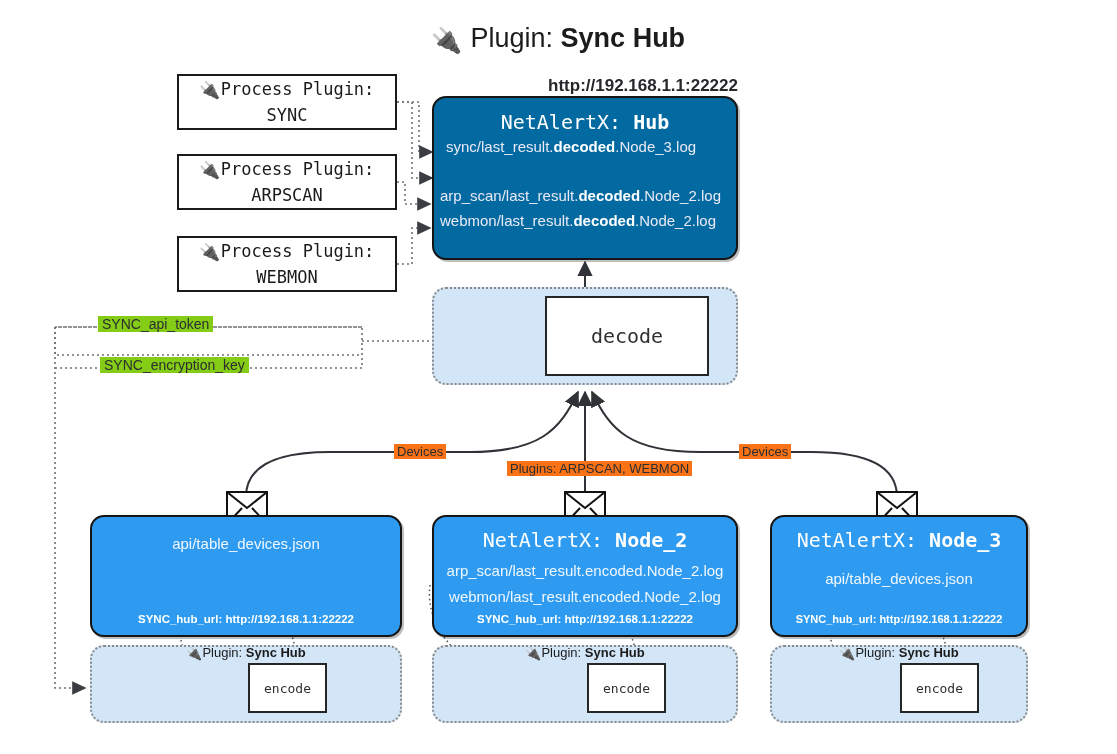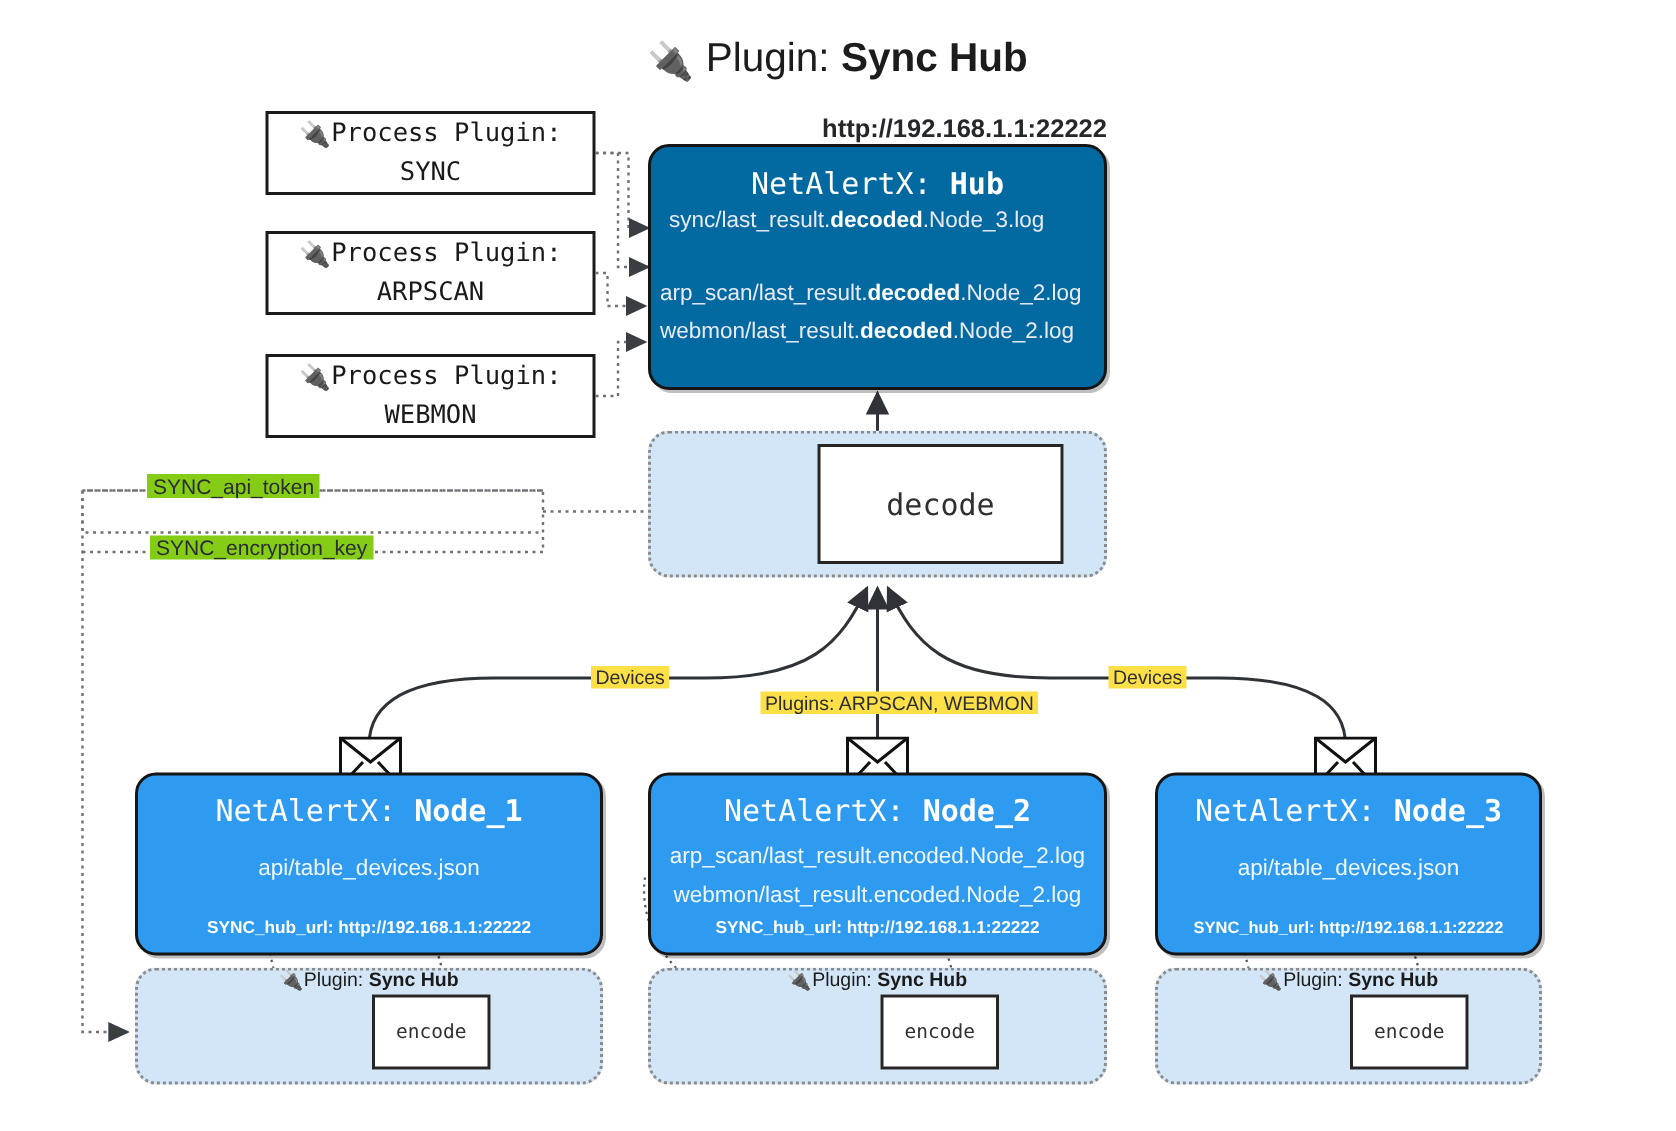--- a/index.html
+++ b/index.html
@@ -86,21 +86,21 @@
     position:absolute;left:0;width:100%;text-align:center;
     font-size:11.5px;font-weight:700;color:#ffffff;white-space:nowrap;
   }
 
   
   .envelope{position:absolute;}
 
   
   .flabel{
     position:absolute;font-size:13px;color:#2b2d30;white-space:nowrap;
-    background:#fde047;padding:0 3px;
+    background:#f97316;padding:0 3px;
   }
   .plugin-cap{
     position:absolute;font-size:13px;color:#1b1b1b;white-space:nowrap;
     text-align:center;
   }
   .plugin-cap b{font-weight:700;}
   .plugin-cap .plug{font-size:13px;vertical-align:-1px;}
   .tok-label{
     position:absolute;font-size:14px;color:#2b2d30;white-space:nowrap;
     background:#84cc16;padding:0 4px;
@@ -229,24 +229,20 @@
   <svg class="envelope" style="left:564px;top:491px;" width="42" height="34" viewBox="0 0 42 34" xmlns="http://www.w3.org/2000/svg">
     <rect x="1" y="1" width="40" height="32" fill="#ffffff" stroke="#111" stroke-width="2"></rect>
     <path d="M1,1 L21,17 L41,1 M1,33 L16,17 M41,33 L26,17" fill="none" stroke="#111" stroke-width="2"></path>
   </svg>
   <svg class="envelope" style="left:876px;top:491px;" width="42" height="34" viewBox="0 0 42 34" xmlns="http://www.w3.org/2000/svg">
     <rect x="1" y="1" width="40" height="32" fill="#ffffff" stroke="#111" stroke-width="2"></rect>
     <path d="M1,1 L21,17 L41,1 M1,33 L16,17 M41,33 L26,17" fill="none" stroke="#111" stroke-width="2"></path>
   </svg>
 
   <div class="node nodebox" style="left:90px;top:515px;width:312px;height:122px;">
-    <div class="n-title">
-      <span>NetAlertX:</span>
-      <b>Node_1</b>
-    </div>
     <div class="n-line" style="margin-top:14px;">api/table_devices.json</div>
     <div class="n-url" style="top:96px;">SYNC_hub_url: http://192.168.1.1:22222</div>
   </div>
 
   <div class="node nodebox" style="left:432px;top:515px;width:306px;height:122px;">
     <div class="n-title">
       <span>NetAlertX:</span>
       <b>Node_2</b>
     </div>
     <div class="n-line" style="margin-top:6px;">arp_scan/last_result.encoded.Node_2.log</div>

